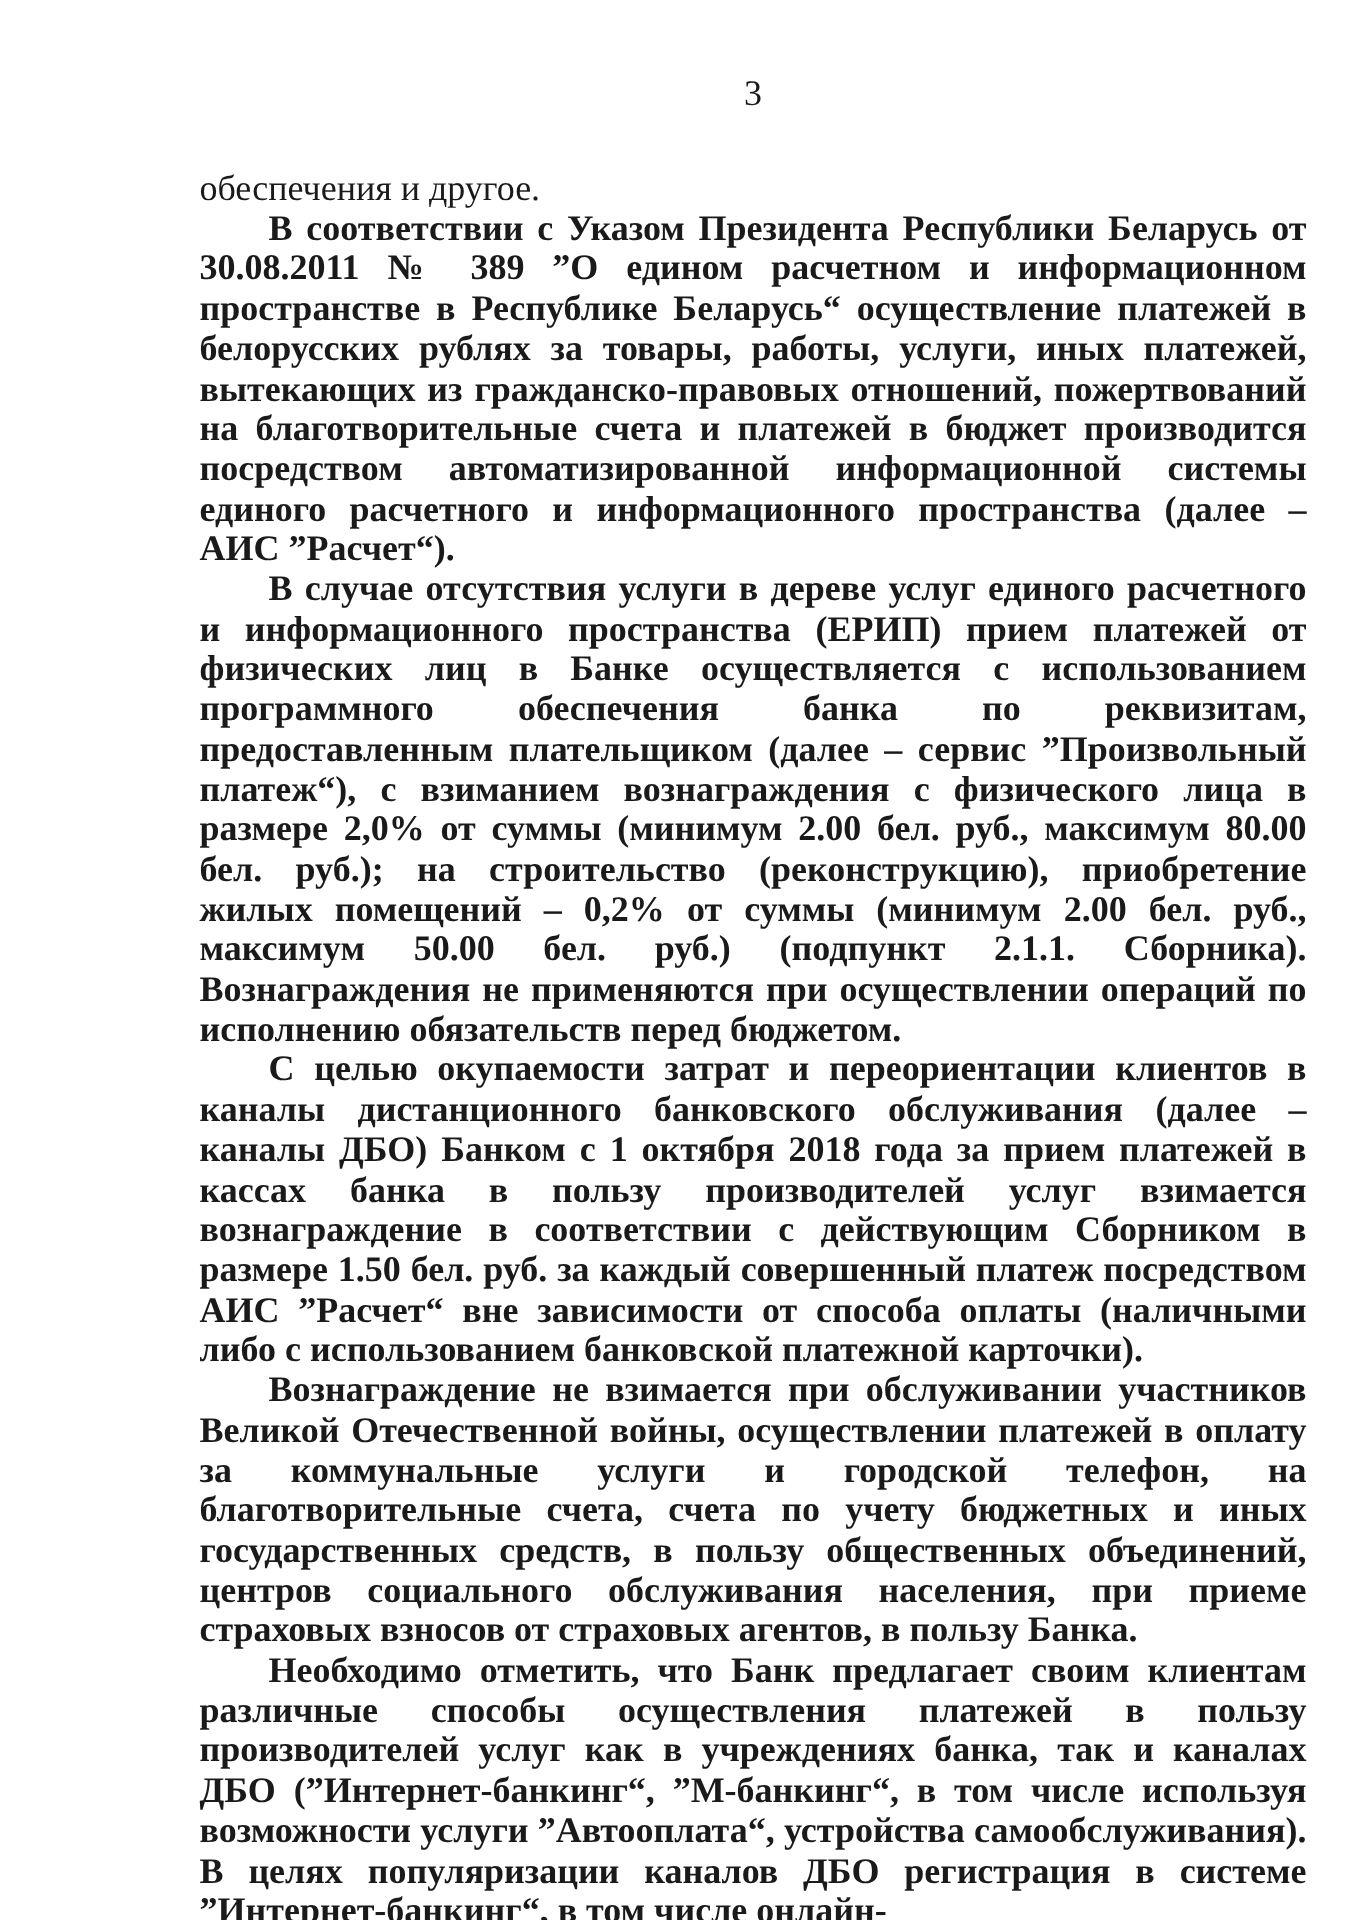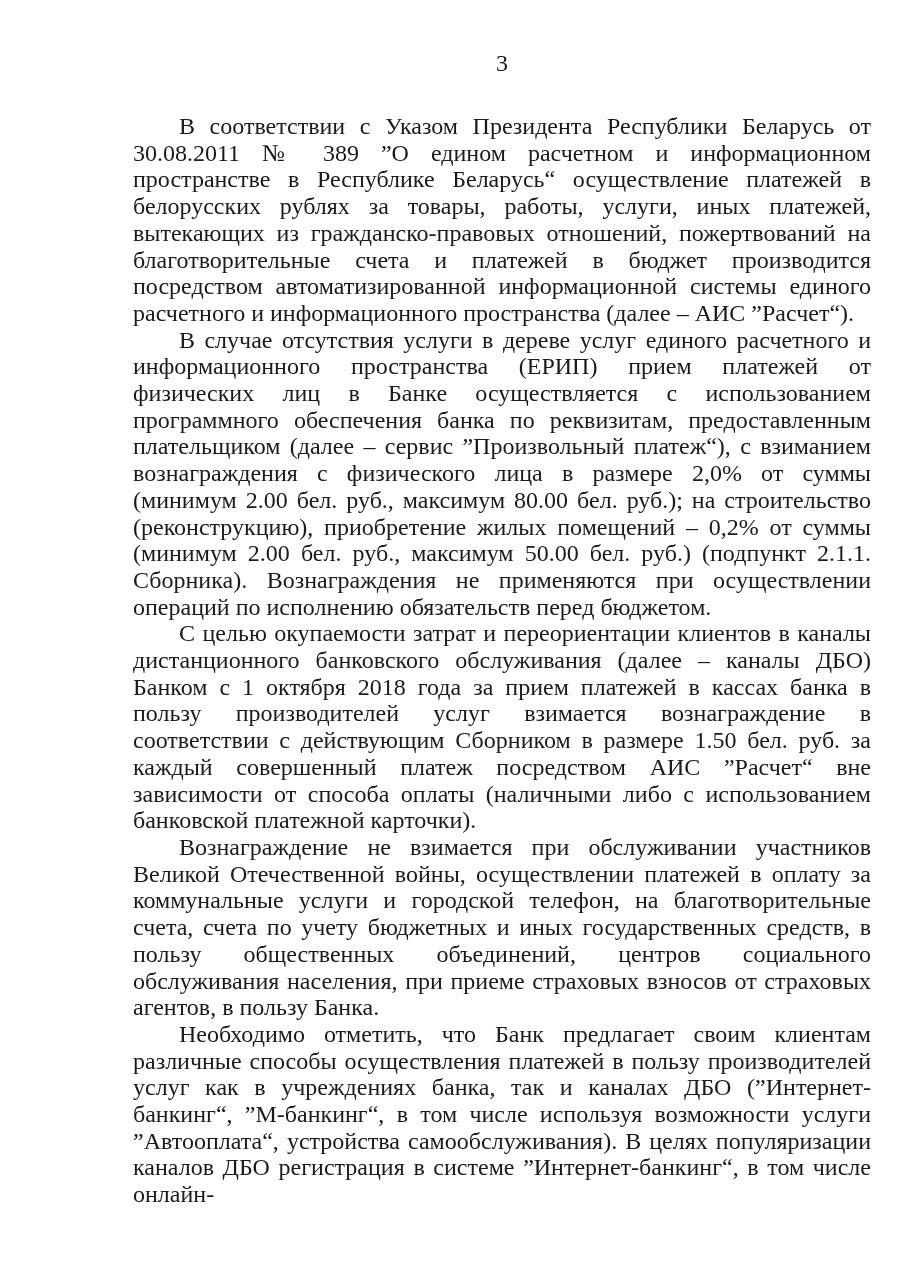--- a/index.html
+++ b/index.html
@@ -34,28 +34,30 @@
     line-height: 26.7px;
     text-align: justify;
     text-justify: inter-word;
   }
   .body-text p {
     margin: 0;
     padding: 0;
   }
   .body-text p.indent {
     text-indent: 46px;
+    font-weight: bold;
   }
 </style>
 </head>
 <body>
 
 <div class="page">
   <div class="page-number">3</div>
 
   <main class="body-text">
+    <p>обеспечения и другое.</p>
     <p class="indent">В соответствии с Указом Президента Республики Беларусь от 30.08.2011 № 389 ”О едином расчетном и информационном пространстве в Республике Беларусь“ осуществление платежей в белорусских рублях за товары, работы, услуги, иных платежей, вытекающих из гражданско-правовых отношений, пожертвований на благотворительные счета и платежей в бюджет производится посредством автоматизированной информационной системы единого расчетного и информационного пространства (далее – АИС ”Расчет“).</p>
     <p class="indent">В случае отсутствия услуги в дереве услуг единого расчетного и информационного пространства (ЕРИП) прием платежей от физических лиц в Банке осуществляется с использованием программного обеспечения банка по реквизитам, предоставленным плательщиком (далее – сервис ”Произвольный платеж“), с взиманием вознаграждения с физического лица в размере 2,0% от суммы (минимум 2.00 бел. руб., максимум 80.00 бел. руб.); на строительство (реконструкцию), приобретение жилых помещений – 0,2% от суммы (минимум 2.00 бел. руб., максимум 50.00 бел. руб.) (подпункт 2.1.1. Сборника). Вознаграждения не применяются при осуществлении операций по исполнению обязательств перед бюджетом.</p>
     <p class="indent">С целью окупаемости затрат и переориентации клиентов в каналы дистанционного банковского обслуживания (далее – каналы ДБО) Банком с 1 октября 2018 года за прием платежей в кассах банка в пользу производителей услуг взимается вознаграждение в соответствии с действующим Сборником в размере 1.50 бел. руб. за каждый совершенный платеж посредством АИС ”Расчет“ вне зависимости от способа оплаты (наличными либо с использованием банковской платежной карточки).</p>
     <p class="indent">Вознаграждение не взимается при обслуживании участников Великой Отечественной войны, осуществлении платежей в оплату за коммунальные услуги и городской телефон, на благотворительные счета, счета по учету бюджетных и иных государственных средств, в пользу общественных объединений, центров социального обслуживания населения, при приеме страховых взносов от страховых агентов, в пользу Банка.</p>
     <p class="indent">Необходимо отметить, что Банк предлагает своим клиентам различные способы осуществления платежей в пользу производителей услуг как в учреждениях банка, так и каналах ДБО (”Интернет-банкинг“, ”М-банкинг“, в том числе используя возможности услуги ”Автооплата“, устройства самообслуживания). В целях популяризации каналов ДБО регистрация в системе ”Интернет-банкинг“, в том числе онлайн-</p>
   </main>
 </div>
 
 </body></html>

